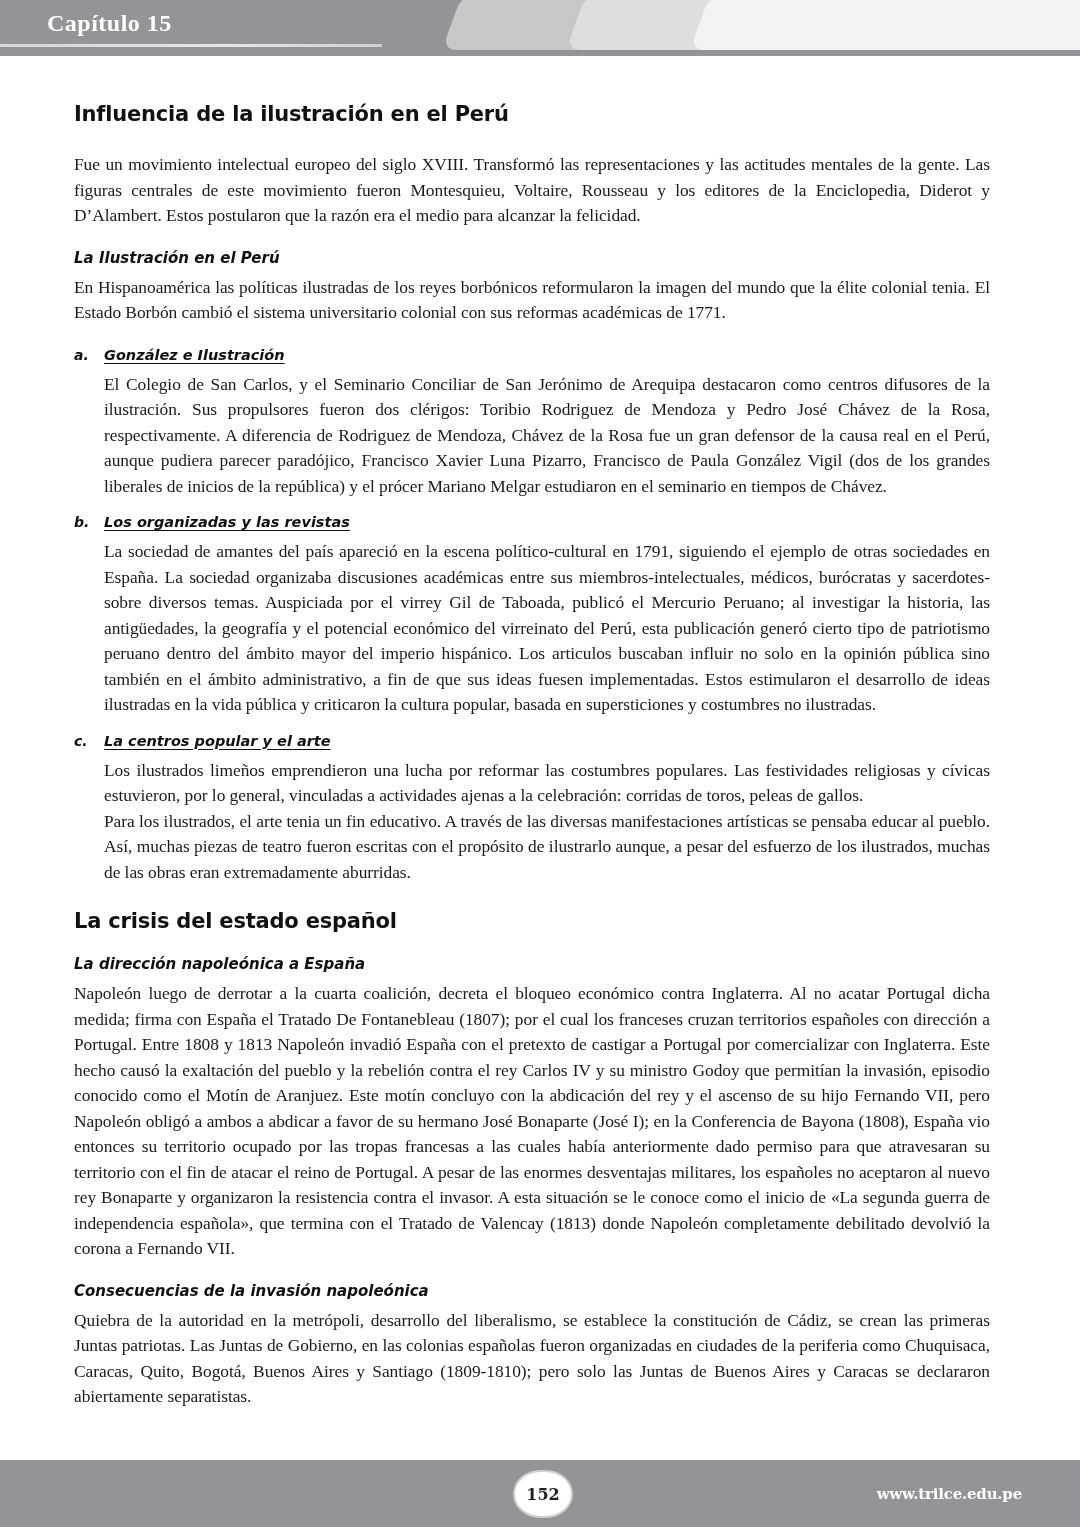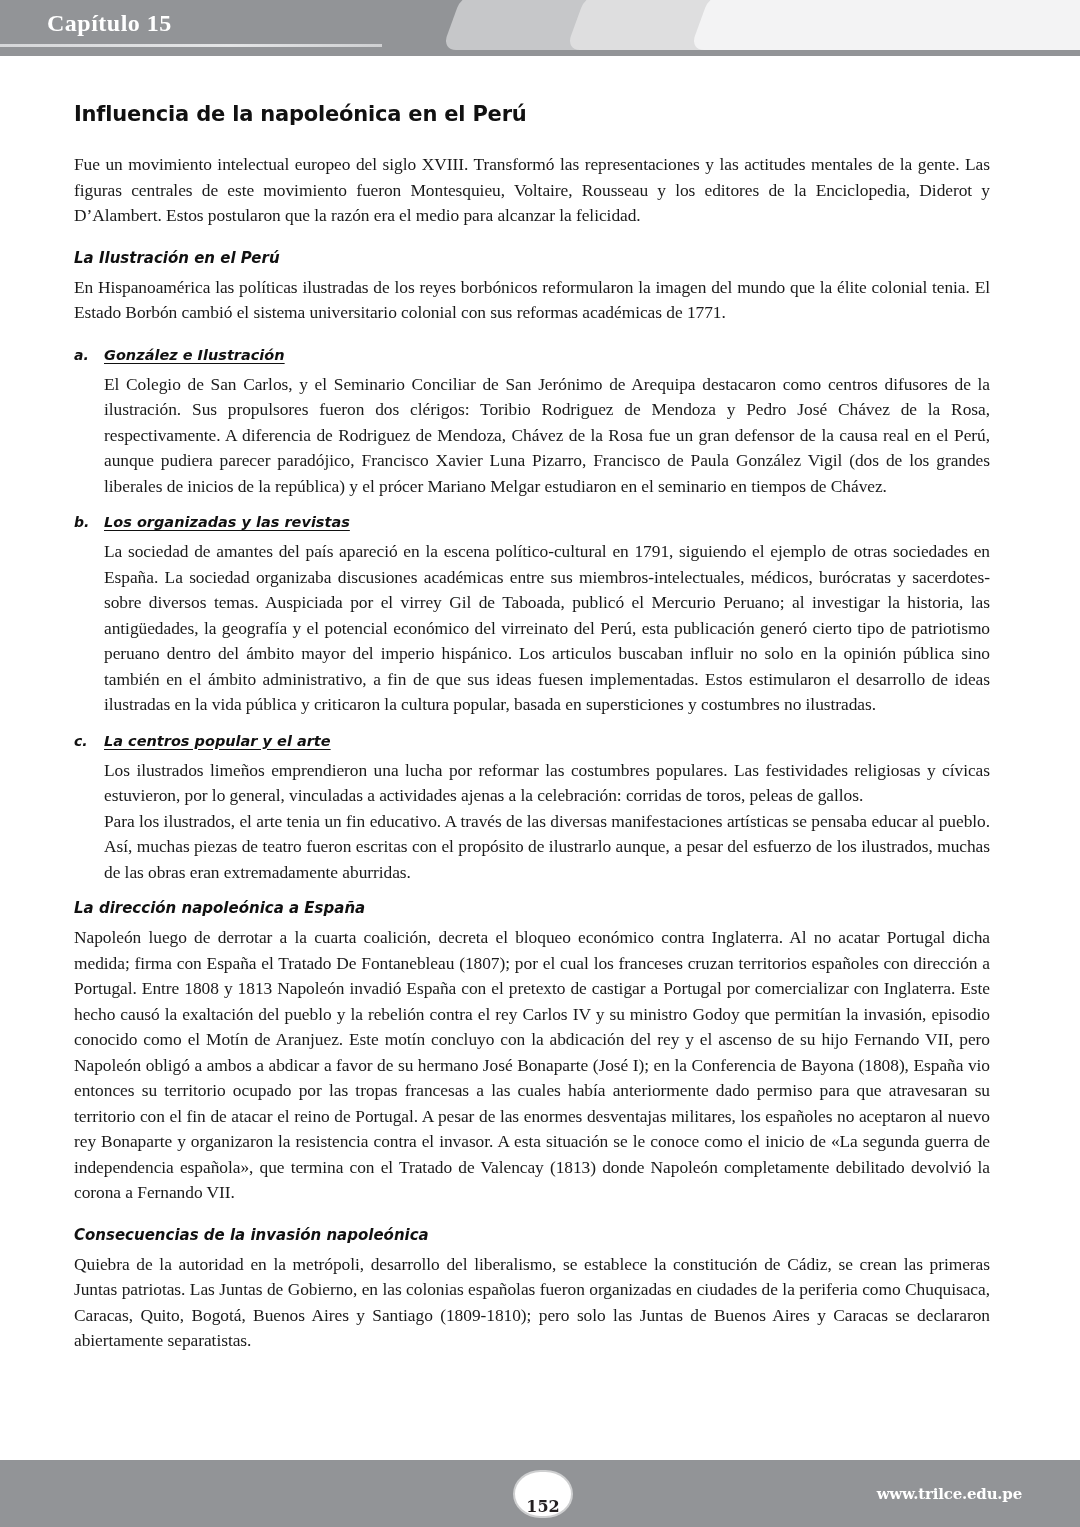--- a/index.html
+++ b/index.html
@@ -184,21 +184,21 @@
   }
   .page-badge {
     position: absolute;
     left: 515px;
     top: 1472px;
     width: 56px;
     height: 44px;
     background: #ffffff;
     border-radius: 50% 50% 50% 50% / 55% 55% 55% 55%;
     display: flex;
-    align-items: flex-end;
+    align-items: center;
     justify-content: center;
     z-index: 5;
     box-shadow: 0 0 0 2px rgba(255,255,255,0.55);
   }
   .page-badge span {
     font-family: "DejaVu Serif", serif;
     font-size: 16px;
     font-weight: bold;
     color: #231f20;
   }
@@ -223,21 +223,21 @@
     <div class="stripe stripe-3"></div>
   </div>
   <div class="header-bottom-fill"></div>
   <div class="chapter-rule"></div>
   <div class="chapter-title">Capítulo 15</div>
 </div>
 
 <div class="page">
   <div class="content">
 
-    <h1 class="section-title">Influencia de la napoleónica en el Perú</h1>
+    <h1 class="section-title">Influencia de la ilustración en el Perú</h1>
 
     <p class="body-text">Fue un movimiento intelectual europeo del siglo XVIII. Transformó las representaciones y las actitudes mentales de la gente. Las figuras centrales de este movimiento fueron Montesquieu, Voltaire, Rousseau y los editores de la Enciclopedia, Diderot y D’Alambert. Estos postularon que la razón era el medio para alcanzar la felicidad.</p>
 
     <h2 class="sub-title">La Ilustración en el Perú</h2>
     <p class="body-text">En Hispanoamérica las políticas ilustradas de los reyes borbónicos reformularon la imagen del mundo que la élite colonial tenia. El Estado Borbón cambió el sistema universitario colonial con sus reformas académicas de 1771.</p>
 
     <div class="item">
       <div class="item-letter">a.</div>
       <div class="item-body">
         <div class="item-head">González e Ilustración</div>
@@ -255,20 +255,21 @@
 
     <div class="item">
       <div class="item-letter">c.</div>
       <div class="item-body">
         <div class="item-head">La centros popular y el arte</div>
         <p class="body-text tight">Los ilustrados limeños emprendieron una lucha por reformar las costumbres populares. Las festividades religiosas y cívicas estuvieron, por lo general, vinculadas a actividades ajenas a la celebración: corridas de toros, peleas de gallos.</p>
         <p class="body-text">Para los ilustrados, el arte tenia un fin educativo. A través de las diversas manifestaciones artísticas se pensaba educar al pueblo. Así, muchas piezas de teatro fueron escritas con el propósito de ilustrarlo aunque, a pesar del esfuerzo de los ilustrados, muchas de las obras eran extremadamente aburridas.</p>
       </div>
     </div>
 
+    <h1 class="section-title second">La crisis del estado español</h1>
 
     <h2 class="sub-title">La dirección napoleónica a España</h2>
     <p class="body-text">Napoleón luego de derrotar a la cuarta coalición, decreta el bloqueo económico contra Inglaterra. Al no acatar Portugal dicha medida; firma con España el Tratado De Fontanebleau (1807); por el cual los franceses cruzan territorios españoles con dirección a Portugal. Entre 1808 y 1813 Napoleón invadió España con el pretexto de castigar a Portugal por comercializar con Inglaterra. Este hecho causó la exaltación del pueblo y la rebelión contra el rey Carlos IV y su ministro Godoy que permitían la invasión, episodio conocido como el Motín de Aranjuez. Este motín concluyo con la abdicación del rey y el ascenso de su hijo Fernando VII, pero Napoleón obligó a ambos a abdicar a favor de su hermano José Bonaparte (José I); en la Conferencia de Bayona (1808), España vio entonces su territorio ocupado por las tropas francesas a las cuales había anteriormente dado permiso para que atravesaran su territorio con el fin de atacar el reino de Portugal. A pesar de las enormes desventajas militares, los españoles no aceptaron al nuevo rey Bonaparte y organizaron la resistencia contra el invasor. A esta situación se le conoce como el inicio de «La segunda guerra de independencia española», que termina con el Tratado de Valencay (1813) donde Napoleón completamente debilitado devolvió la corona a Fernando VII.</p>
 
     <h2 class="sub-title">Consecuencias de la invasión napoleónica</h2>
     <p class="body-text">Quiebra de la autoridad en la metrópoli, desarrollo del liberalismo, se establece la constitución de Cádiz, se crean las primeras Juntas patriotas. Las Juntas de Gobierno, en las colonias españolas fueron organizadas en ciudades de la periferia como Chuquisaca, Caracas, Quito, Bogotá, Buenos Aires y Santiago (1809-1810); pero solo las Juntas de Buenos Aires y Caracas se declararon abiertamente separatistas.</p>
 
   </div>
 </div>
 

